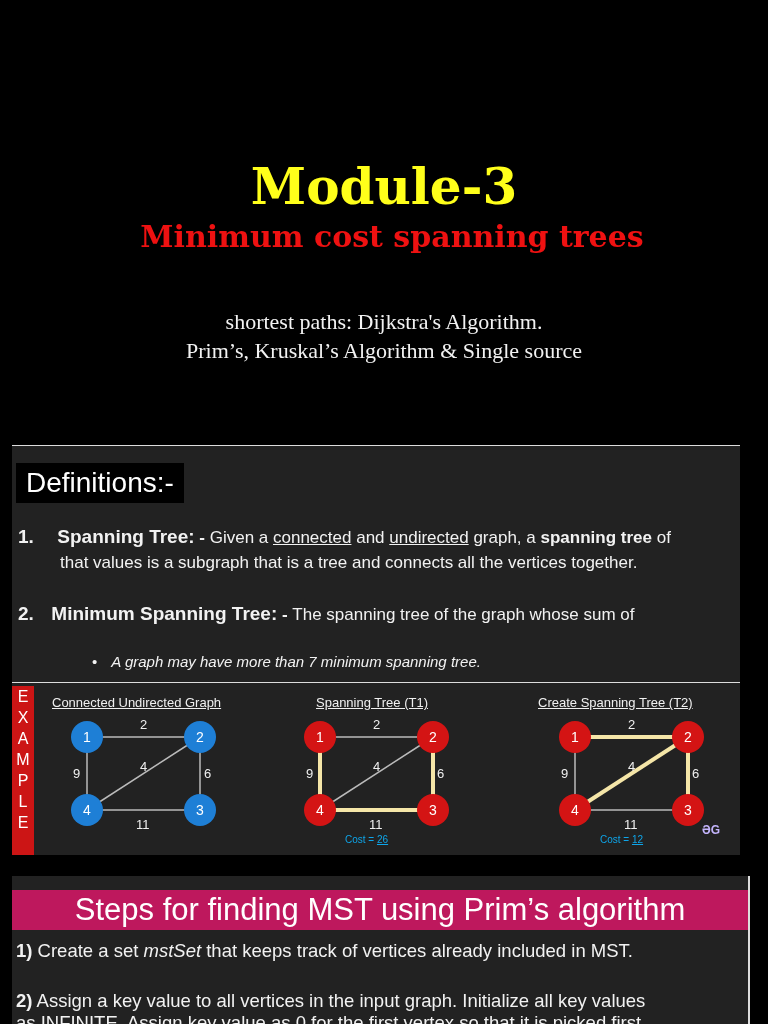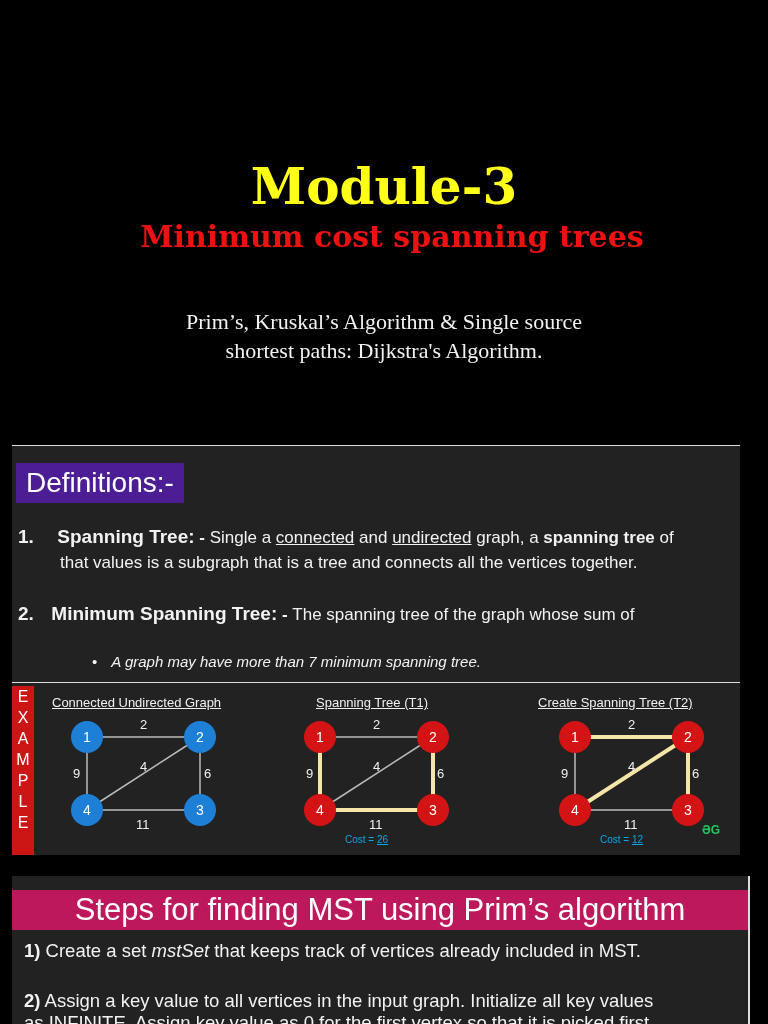--- a/index.html
+++ b/index.html
@@ -3,61 +3,61 @@
 <meta charset="utf-8">
 <style>
   html, body { margin:0; padding:0; }
   body { width:768px; height:1024px; background:#000; position:relative; overflow:hidden; font-family:"Liberation Sans", sans-serif; }
   .title-slide { position:absolute; left:0; top:2px; width:640px; height:440px; background:#000;margin-top:19px; }
   .mod-title { position:absolute; left:0; width:768px; top:136px; text-align:center; font-family:"DejaVu Serif", serif; font-weight:bold; font-size:50px; color:#ffff1a; letter-spacing:0px; }
   .mod-sub { position:absolute; left:0; width:768px; top:198px; text-align:center; font-family:"DejaVu Serif", serif; font-weight:bold; font-size:30px; color:#ee1111;padding-left:8px; }
   .mod-desc { position:absolute; left:0; width:768px; top:286px; text-align:center; font-family:"Liberation Serif", serif; font-size:22px; color:#f2f2f2; line-height:29px; }
 
   .def-slide { position:absolute; left:12px; top:445px; width:728px; height:240px; background:#222; border-top:1.5px solid #ddd; }
-  .def-header { position:absolute; left:4px; top:17px; height:40px; padding:0 10px; background:#4c1d95; color:#fff; font-size:28px; line-height:40px; }
+  .def-header { position:absolute; left:4px; top:17px; height:40px; padding:0 10px; background:#000000; color:#fff; font-size:28px; line-height:40px; }
   .def-item { position:absolute; color:#f2f2f2; font-size:17px; line-height:25px; }
   .def-item .num, .def-item .term { font-weight:bold; font-size:19px; }
   .def-item u { text-decoration:underline; }
   .def-bullet { position:absolute; left:80px; top:207px; color:#f2f2f2; font-size:15px; font-style:italic; }
   .def-bullet .dot { font-style:normal; margin-right:14px; }
 
   .ex-slide { position:absolute; left:12px; top:682px; width:728px; height:172px; background:#222; border-top:1.5px solid #ddd; }
   .ex-side { position:absolute; left:0; top:3px; width:22px; height:169px; background:#cc1515; }
   .ex-side span { display:block; color:#fff; font-size:16px; line-height:21px; text-align:center; }
   .graph { position:absolute; top:0; }
   .graph-title { position:absolute; top:12px; white-space:nowrap; color:#f0f0f0; font-size:13px; text-decoration:underline;text-align:center; }
   .cost { position:absolute; color:#0ea5e9; font-size:10px; white-space:nowrap; }
   .cost u { text-decoration:underline; }
-  .gg { position:absolute; left:690px; top:140px; color:#22c55e; font-weight:bold; font-size:12px;text-align:right; }
+  .gg { position:absolute; left:690px; top:140px; color:#c4b5fd; font-weight:bold; font-size:12px;text-align:right; }
 
   .prim-slide { position:absolute; left:12px; top:876px; width:736px; height:148px; background:#222; border-right:2px solid #ddd; }
   .prim-header { position:absolute; left:0; top:14px; width:736px; height:40px; background:#be185d; color:#fff; text-align:center; font-size:31px; line-height:40px; }
-  .prim-step { position:absolute; left:12px; color:#f2f2f2; font-size:18.5px; white-space:nowrap; }
+  .prim-step { position:absolute; left:4px; color:#f2f2f2; font-size:18.5px; white-space:nowrap; }
   .prim-step b { font-weight:bold; }
 </style>
 </head>
 <body>
 
 <div class="title-slide">
   <div class="mod-title">Module-3</div>
   <div class="mod-sub">Minimum cost spanning trees</div>
   <div class="mod-desc">
+    <div>shortest paths: Dijkstra's Algorithm.</div>
     <div>Prim’s,  Kruskal’s Algorithm &amp; Single source</div>
-    <div>shortest paths: Dijkstra's Algorithm.</div>
   </div>
 </div>
 
 <div class="def-slide">
   <div class="def-header">Definitions:-</div>
 
   <div class="def-item" style="left:6px; top:78px; width:720px;">
     <div>
       <span class="num">1.</span>
       <span style="display:inline-block;width:14px"></span>
-      <span class="term">Spanning Tree:</span><span style="font-weight:bold"> - </span><span>Single a </span><u>connected</u><span> and </span><u>undirected</u><span> graph, a </span><b>spanning tree</b><span> of</span>
+      <span class="term">Spanning Tree:</span><span style="font-weight:bold"> - </span><span>Given a </span><u>connected</u><span> and </span><u>undirected</u><span> graph, a </span><b>spanning tree</b><span> of</span>
     </div>
     <div style="padding-left:42px">that values is a subgraph that is a tree and connects all the vertices together.</div>
   </div>
 
   <div class="def-item" style="left:6px; top:155px; width:720px;">
     <div>
       <span class="num">2.</span>
       <span style="display:inline-block;width:8px"></span>
       <span class="term">Minimum Spanning Tree:</span><span style="font-weight:bold"> - </span><span>The spanning tree of the graph whose sum of</span>
     </div>

